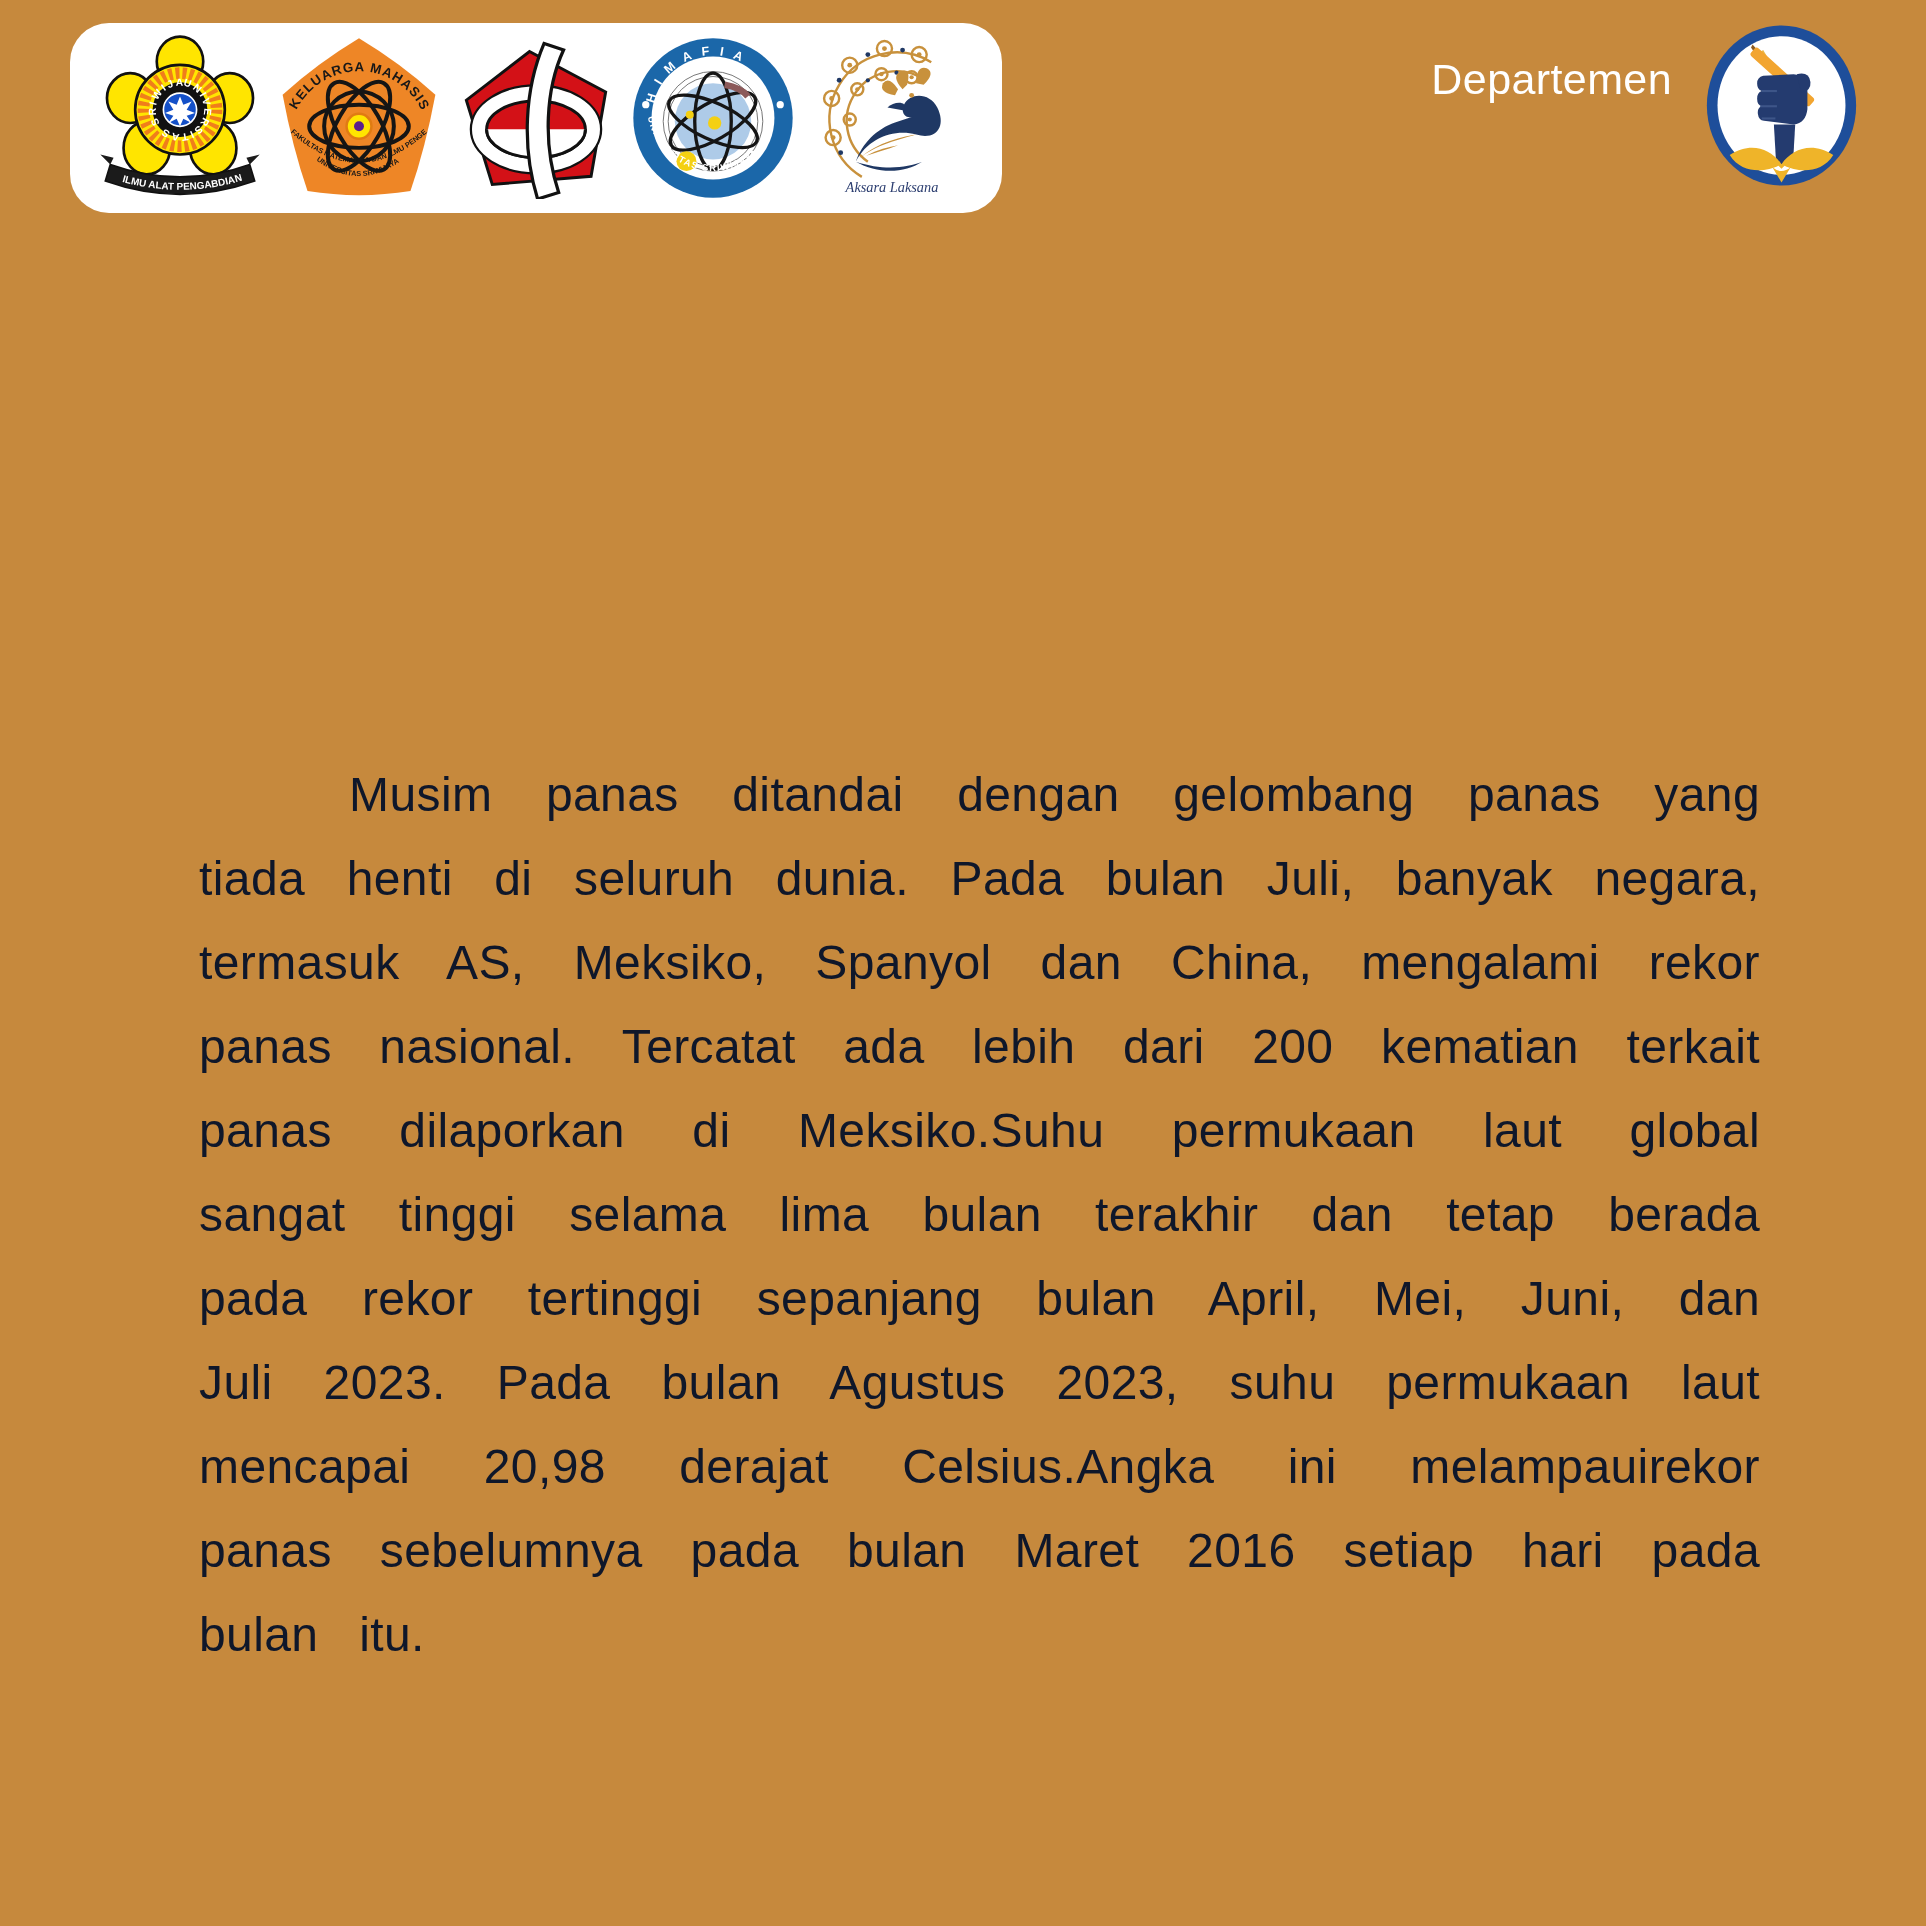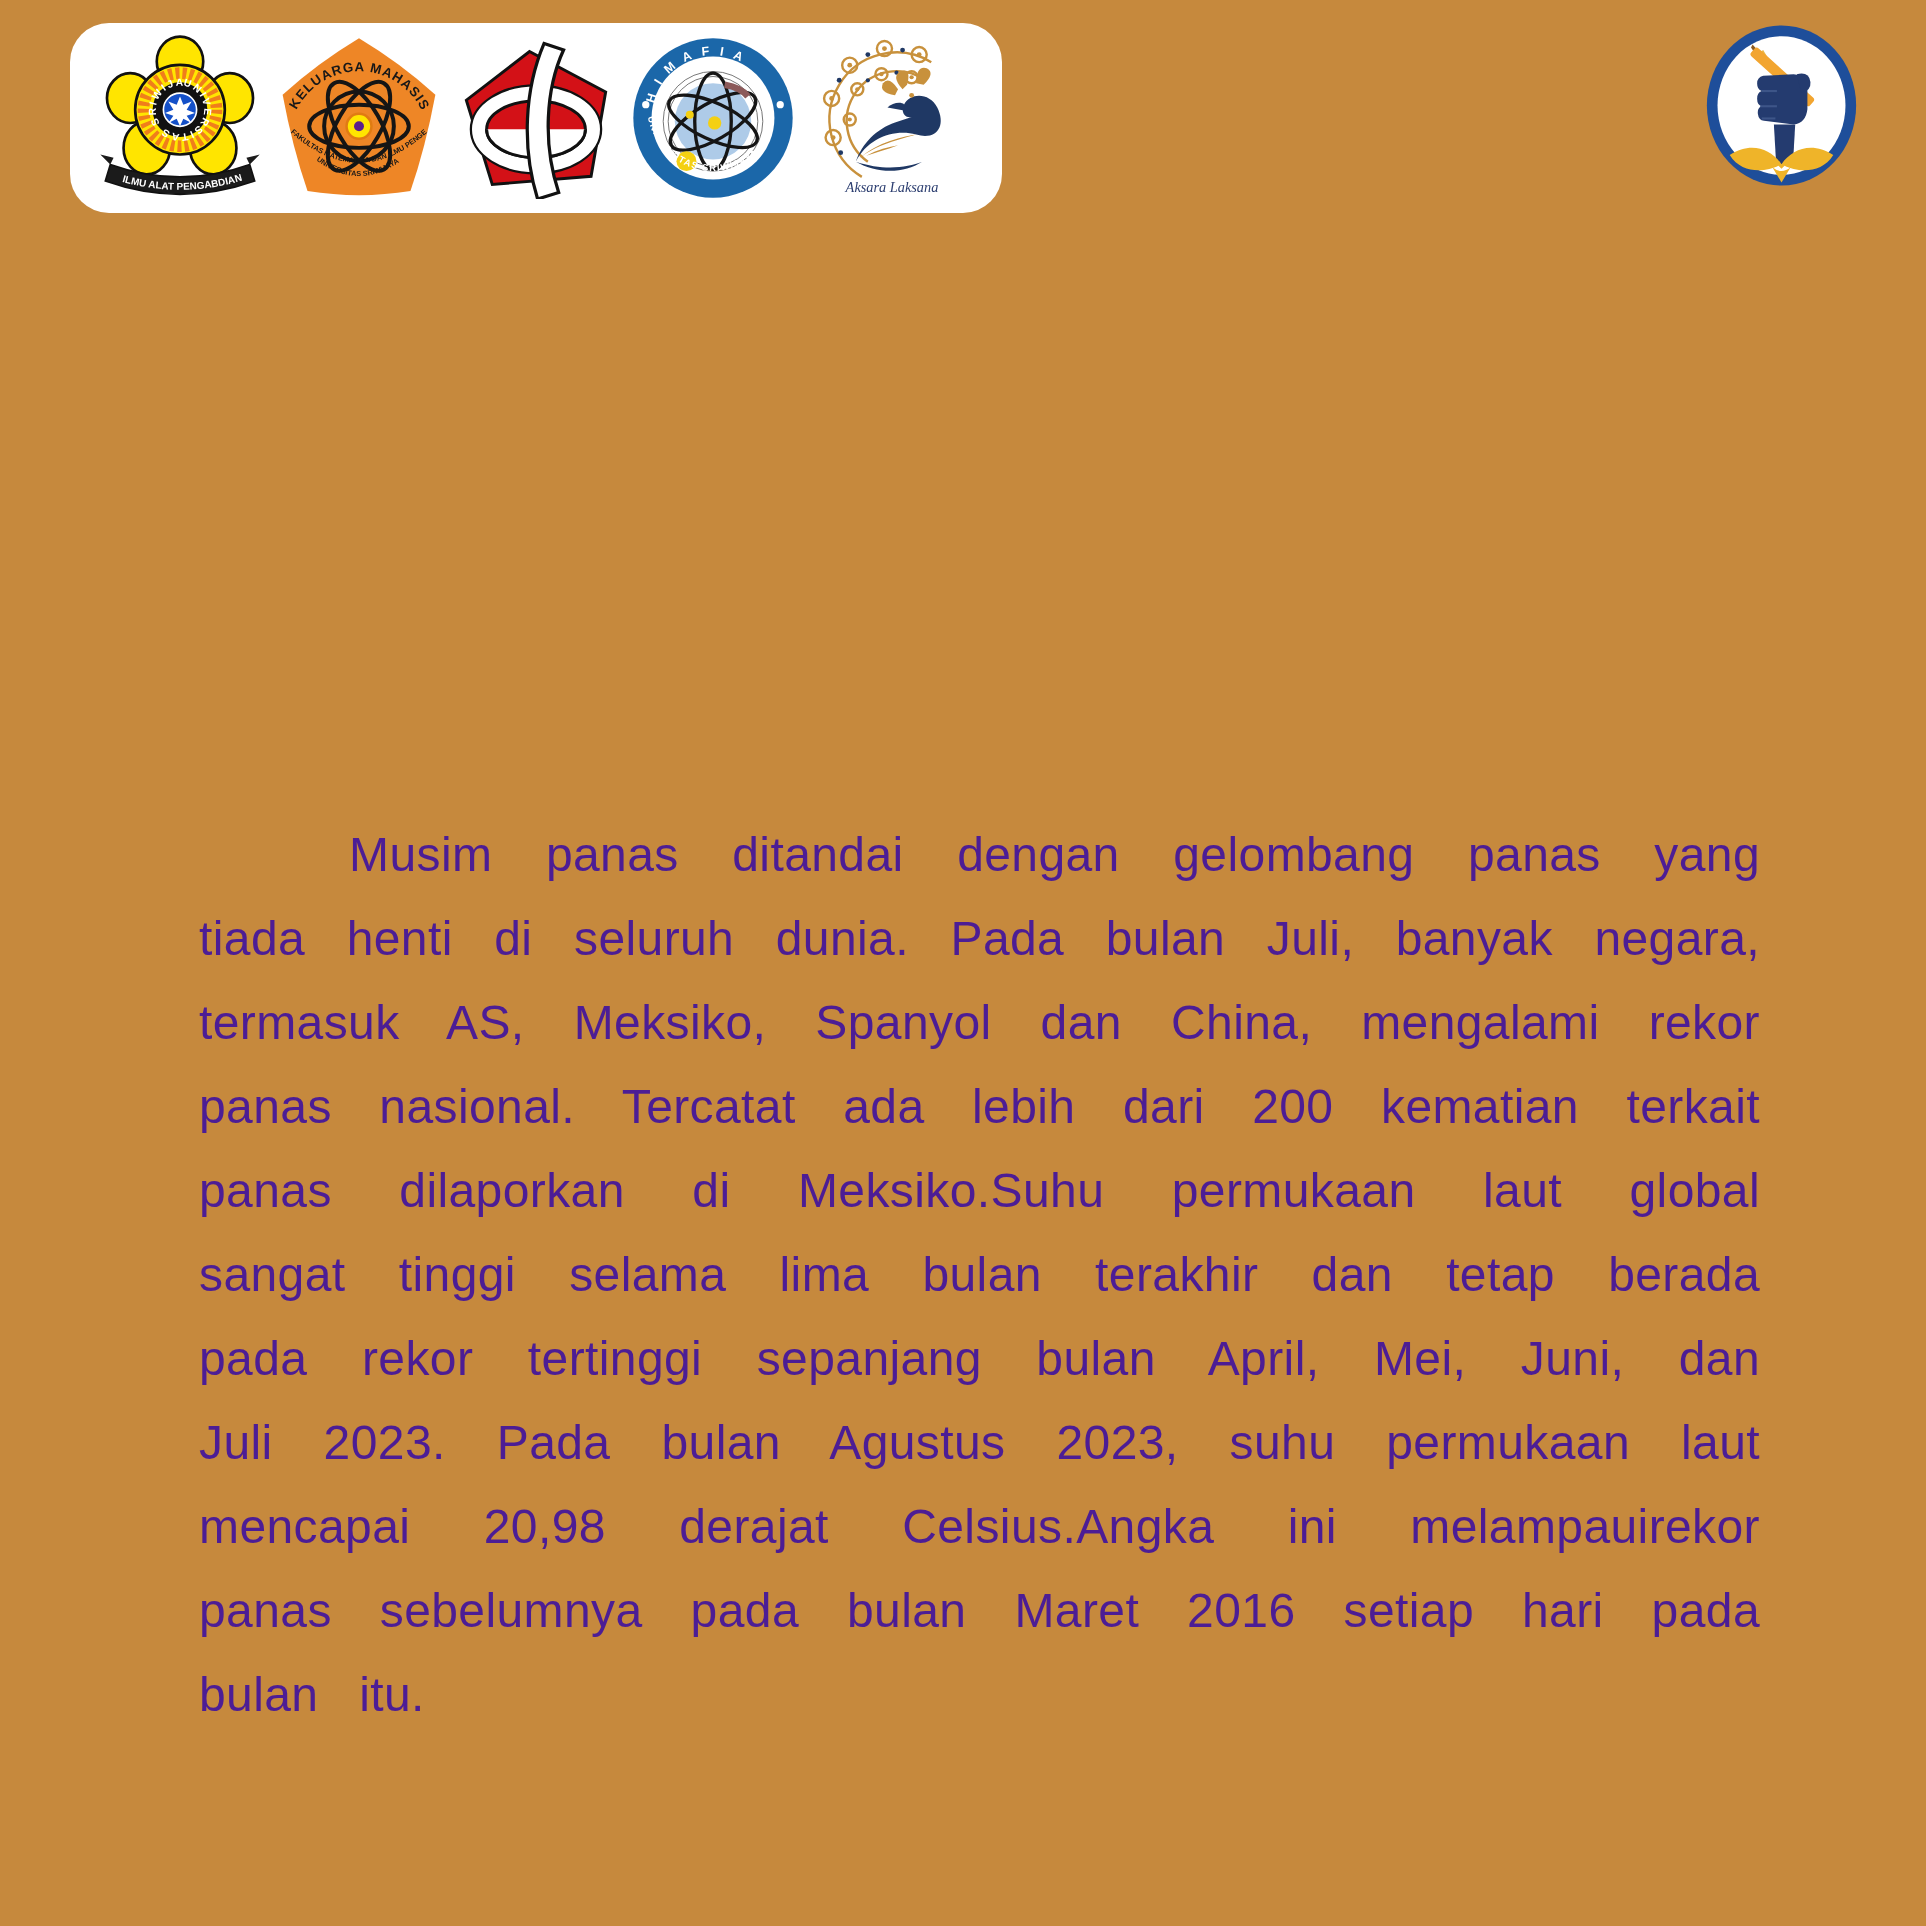--- a/index.html
+++ b/index.html
@@ -20,22 +20,22 @@
   
   .dept{
     position:absolute;top:45px;right:254px;text-align:right;
     color:#ffffff;font-size:43px;line-height:69px;font-weight:500;
     letter-spacing:0.4px;
   }
   
   .kastrat-logo{position:absolute;left:1705px;top:24px;width:153px;height:163px;}
   
   .article{
-    position:absolute;left:199px;top:765px;width:1561px;
-    color:#4c1d95;font-size:48px;line-height:84px;font-weight:500;
+    position:absolute;left:199px;top:705px;width:1561px;
+    color:#0f172a;font-size:48px;line-height:84px;font-weight:500;
     text-align:justify;text-align-last:left;
     text-indent:150px;letter-spacing:0.4px;word-spacing:27px;
   }
 </style>
 </head>
 <body>
 
 <div class="logo-card">
 
   <div class="logo">
@@ -188,20 +188,21 @@
         <path d="M66,32 q0,-12 7,-10 q6,3 -2,11 Z"></path>
         <path d="M52,40 q-11,-2 -8,-8 q4,-5 10,4 Z"></path>
         <circle cx="63" cy="40" r="1.6"></circle>
       </g>
       <text x="50" y="104" text-anchor="middle" font-size="9.5" font-style="italic" font-family="Liberation Serif, serif" fill="#2C3E70">Aksara Laksana</text>
     </svg>
   </div>
 </div>
 
 <div class="dept">
+  <div>Departemen</div>
 </div>
 
 <div class="kastrat-logo">
   <svg width="153" height="163" viewBox="0 0 100 107">
     <ellipse cx="50" cy="53.5" rx="49" ry="52.5" fill="#1E4E9A"></ellipse>
     <ellipse cx="50" cy="53.5" rx="42" ry="45.5" fill="#ffffff"></ellipse>
     <g>
       <polygon points="33,20 38,17 41.5,23 36.5,26" fill="#E8B94A"></polygon>
       <polygon points="33,20 35.5,18.5 31,13.5 30,15.5" fill="#8A5A20"></polygon>
       <rect x="30" y="18" width="52" height="7" rx="2" transform="rotate(42 36 21)" fill="#F2A530"></rect>

